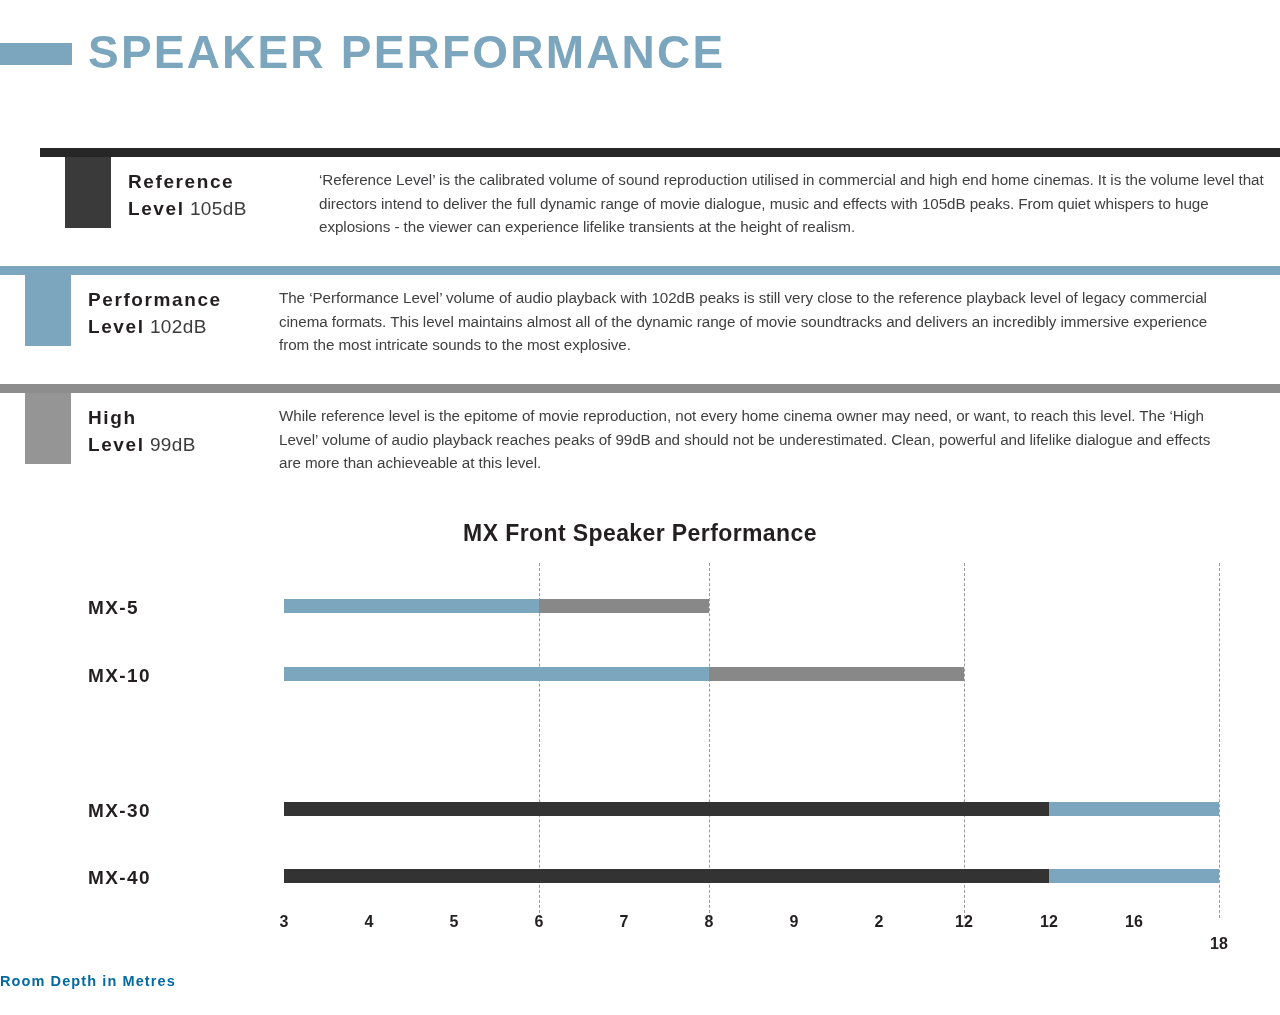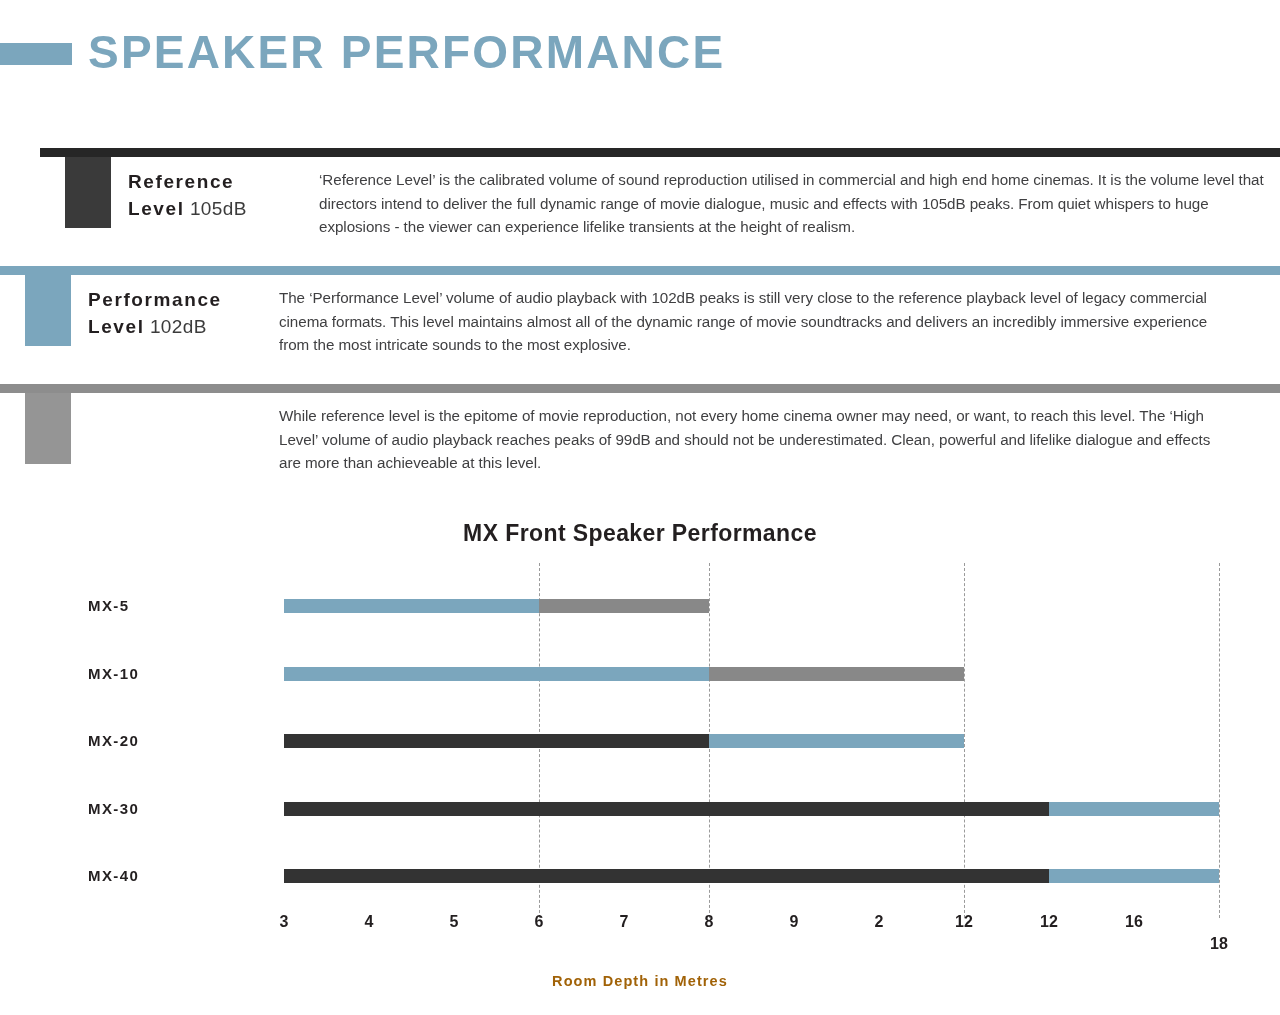--- a/index.html
+++ b/index.html
@@ -81,44 +81,43 @@
 
   .gridline {
     position: absolute; top: 0; width: 0;
     height: 355px;
     border-left: 1.5px dashed #9a9a9a;
   }
 
   .row { position: absolute; left: 0; width: 1280px; height: 30px; }
   .row-label {
     position: absolute; left: 88px; top: 6px;
-    font-size: 15px; font-weight: 700;
+    font-size: 19px; font-weight: 700;
     letter-spacing: 1.4px;
     color: #231f20;
     white-space: nowrap;
   }
   .bar { position: absolute; top: 8px; height: 14px; }
   .seg { position: absolute; top: 0; height: 14px; }
 
   .axis { position: absolute; left: 0; top: 408px; width: 1280px; height: 40px; }
   .tick {
     position: absolute; top: 0;
     font-size: 16px; font-weight: 700;
     color: #231f20;
     transform: translateX(-50%);
     white-space: nowrap;
   }
   .tick.low { top: 22px; }
 
   .axis-title {
     position: absolute; left: 0; top: 468px; width: 1280px;
-    text-align: center;
     font-size: 14.5px; font-weight: 700;
     letter-spacing: 1.1px;
-    color: #a16207;
+    color: #0369a1;
   }
 </style>
 </head>
 <body>
 
 <div class="page">
 
   <div class="header">
     <div class="header-swatch"></div>
     <div class="header-title">SPEAKER PERFORMANCE</div>
@@ -142,20 +141,25 @@
       <span class="b">Performance</span><br>
       <span class="b">Level</span>
       <span class="n">102dB</span>
     </div>
     <div class="band-body">The ‘Performance Level’ volume of audio playback with 102dB peaks is still very close to the reference playback level of legacy commercial cinema formats. This level maintains almost all of the dynamic range of movie soundtracks and delivers an incredibly immersive experience from the most intricate sounds to the most explosive.</div>
   </div>
 
   <div class="band" id="band-high">
     <div class="band-rule" style="background: rgb(141, 141, 141);"></div>
     <div class="band-swatch" style="background: rgb(149, 149, 149);"></div>
+    <div class="band-label">
+      <span class="b">High</span><br>
+      <span class="b">Level</span>
+      <span class="n">99dB</span>
+    </div>
     <div class="band-body">While reference level is the epitome of movie reproduction, not every home cinema owner may need, or want, to reach this level. The ‘High Level’ volume of audio playback reaches peaks of 99dB and should not be underestimated. Clean, powerful and lifelike dialogue and effects are more than achieveable at this level.</div>
   </div>
 
   <div class="chart">
     <div class="chart-title">MX Front Speaker Performance</div>
     <div class="plot" id="plot-area">
         <div class="gridline" style="left: 539px;"></div>
         <div class="gridline" style="left: 709px;"></div>
         <div class="gridline" style="left: 964px;"></div>
         <div class="gridline" style="left: 1219px;"></div>
@@ -164,27 +168,20 @@
           <div class="bar" style="left: 284px; width: 425px;">
             <div class="seg" style="left: 0px; width: 255px; background: rgb(123, 166, 189);"></div>
             <div class="seg" style="left: 255px; width: 170px; background: rgb(136, 136, 136);"></div>
           </div>
         </div>
         <div class="row" style="top: 95.5px;">
           <div class="row-label">MX-10</div>
           <div class="bar" style="left: 284px; width: 680px;">
             <div class="seg" style="left: 0px; width: 425px; background: rgb(123, 166, 189);"></div>
             <div class="seg" style="left: 425px; width: 255px; background: rgb(136, 136, 136);"></div>
-          </div>
-        </div>
-        <div class="row" style="top: 163px;">
-          <div class="row-label">MX-20</div>
-          <div class="bar" style="left: 284px; width: 680px;">
-            <div class="seg" style="left: 0px; width: 425px; background: rgb(51, 51, 51);"></div>
-            <div class="seg" style="left: 425px; width: 255px; background: rgb(123, 166, 189);"></div>
           </div>
         </div>
         <div class="row" style="top: 230.5px;">
           <div class="row-label">MX-30</div>
           <div class="bar" style="left: 284px; width: 935px;">
             <div class="seg" style="left: 0px; width: 765px; background: rgb(51, 51, 51);"></div>
             <div class="seg" style="left: 765px; width: 170px; background: rgb(123, 166, 189);"></div>
           </div>
         </div>
         <div class="row" style="top: 298px;">

